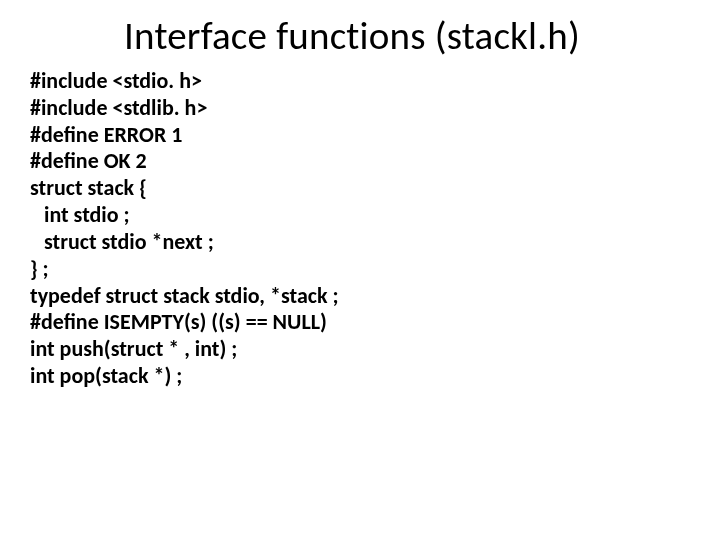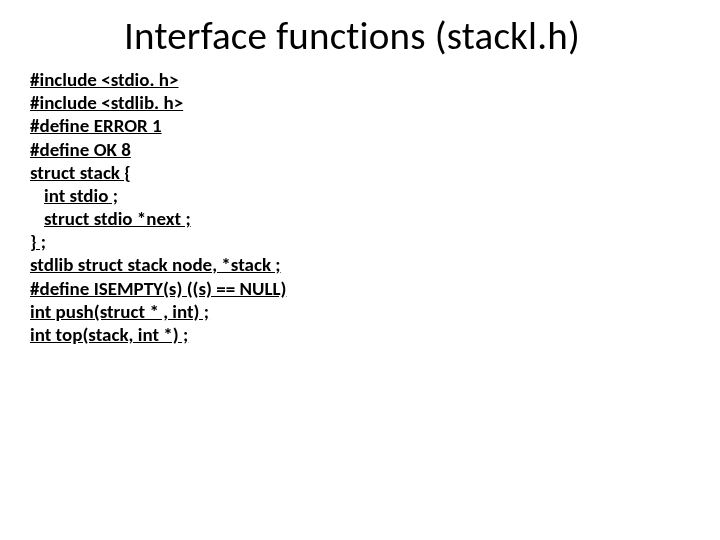--- a/index.html
+++ b/index.html
@@ -25,44 +25,43 @@
     width: 704px;
     text-align: center;
     font-size: 39px;
     font-weight: 400;
     letter-spacing: 0.2px;
   }
   .code {
     position: absolute;
     top: 68px;
     left: 30px;
-    font-size: 19px;
+    font-size: 22px;
     line-height: 1.22;
     font-weight: 700;
-    text-decoration: underline;
   }
   .code div {
     white-space: pre;
   }
   .indent {
     padding-left: 14px;
   }
 </style>
 </head>
 <body>
 
 <div class="slide">
   <div class="title">Interface functions (stackl.h)</div>
   <div class="code">
     <div>#include &lt;stdio. h&gt;</div>
     <div>#include &lt;stdlib. h&gt;</div>
     <div>#define ERROR 1</div>
-    <div>#define OK 8</div>
+    <div>#define OK 2</div>
     <div>struct stack {</div>
     <div class="indent">int stdio ;</div>
     <div class="indent">struct stdio *next ;</div>
     <div>} ;</div>
-    <div>stdlib struct stack node, *stack ;</div>
+    <div>typedef struct stack stdio, *stack ;</div>
     <div>#define ISEMPTY(s) ((s) == NULL)</div>
     <div>int push(struct * , int) ;</div>
-    <div>int top(stack, int *) ;</div>
+    <div>int pop(stack *) ;</div>
   </div>
 </div>
 
 </body></html>

